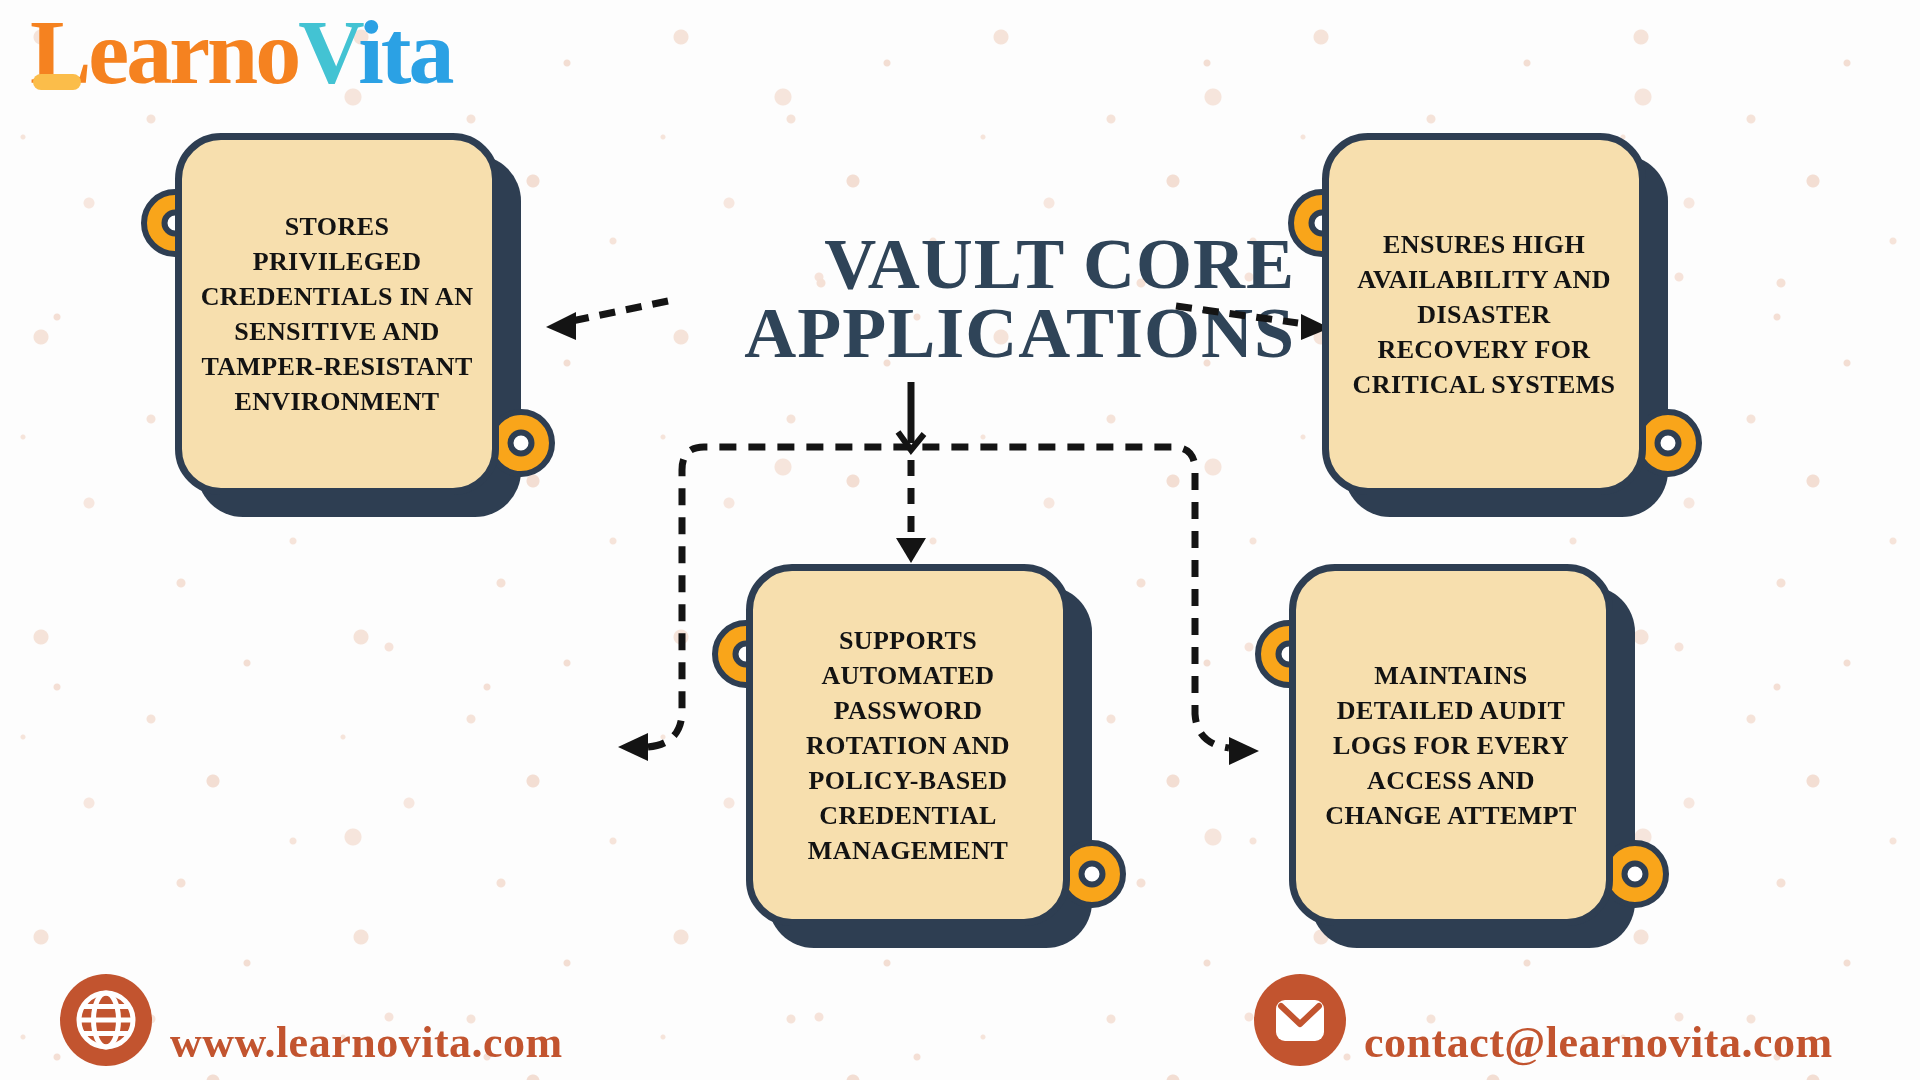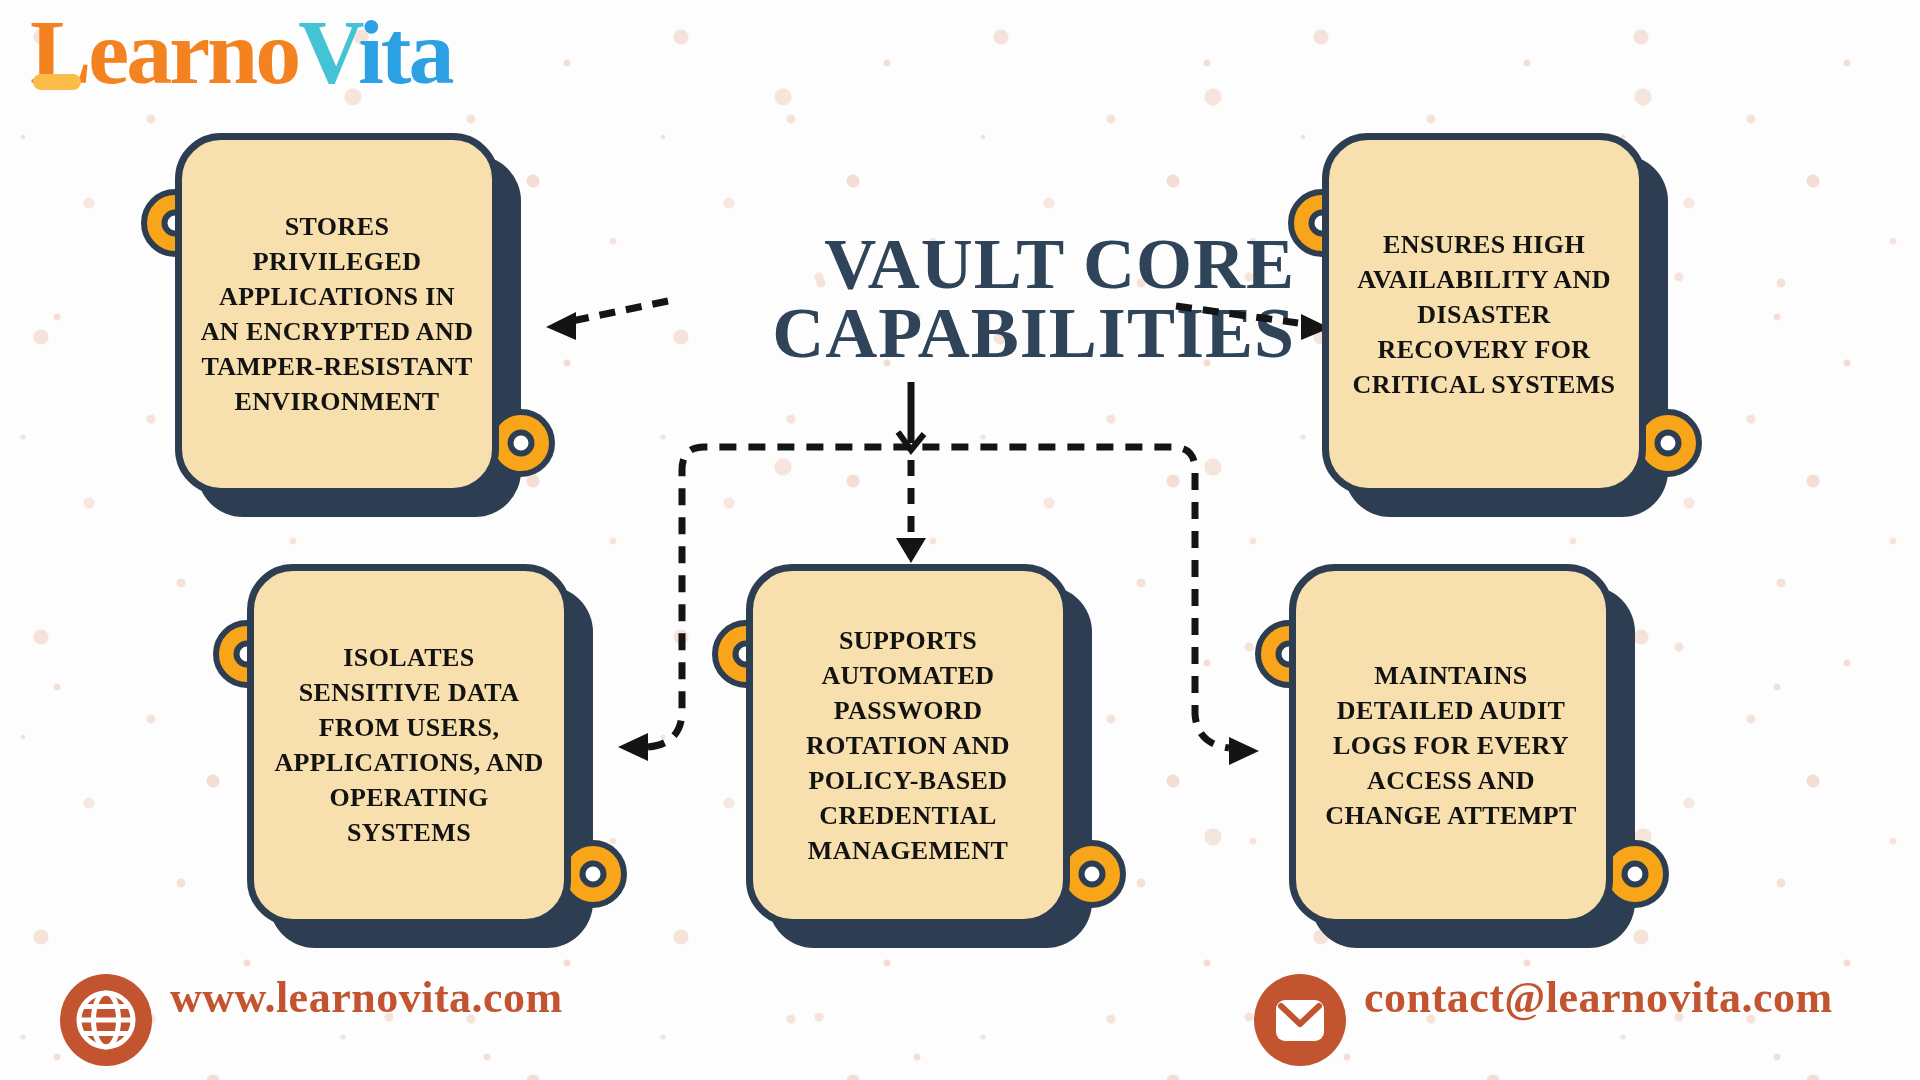--- a/index.html
+++ b/index.html
@@ -87,21 +87,21 @@
     background:var(--cream);border:7px solid var(--navy);border-radius:46px;
     display:flex;align-items:center;justify-content:center;
     padding:24px 18px;text-align:center;
   }
   .card-face p{
     margin:0;color:var(--ink);
     font-size:26px;line-height:35px;font-weight:700;letter-spacing:.4px;
   }
 
   
-  .contact{position:absolute;display:flex;align-items:flex-start;z-index:2;}
+  .contact{position:absolute;display:flex;align-items:flex-end;z-index:2;}
   .contact-left{left:58px;top:972px;}
   .contact-right{left:1252px;top:972px;}
   .contact .label{
     margin-left:16px;color:var(--rust);
     font-size:44px;font-weight:700;letter-spacing:.5px;white-space:nowrap;
   }
 </style>
 </head>
 <body>
 
@@ -130,49 +130,41 @@
     </g>
   </svg>
 
   <div class="logo">
     <span class="lg-orange">Learno</span><span class="lg-teal">V</span><span class="lg-blue">ita</span>
     <i class="l-foot"></i>
   </div>
 
   <h1 class="title">
     <div class="t-line">VAULT CORE</div>
-    <div class="t-line">CAPABILITIES</div>
+    <div class="t-line">APPLICATIONS</div>
   </h1>
 
   <div class="card" style="left:175px;top:133px">
     <div class="card-shadow"></div>
     <span class="ring ring-left"></span>
     <span class="ring ring-br"></span>
     <div class="card-face">
-      <p>STORES PRIVILEGED APPLICATIONS IN AN ENCRYPTED AND TAMPER-RESISTANT ENVIRONMENT</p>
+      <p>STORES PRIVILEGED CREDENTIALS IN AN SENSITIVE AND TAMPER-RESISTANT ENVIRONMENT</p>
     </div>
   </div>
 
   <div class="card" style="left:1322px;top:133px">
     <div class="card-shadow"></div>
     <span class="ring ring-left"></span>
     <span class="ring ring-br"></span>
     <div class="card-face">
       <p>ENSURES HIGH AVAILABILITY AND DISASTER RECOVERY FOR CRITICAL SYSTEMS</p>
     </div>
   </div>
 
-  <div class="card" style="left:247px;top:564px">
-    <div class="card-shadow"></div>
-    <span class="ring ring-left"></span>
-    <span class="ring ring-br"></span>
-    <div class="card-face">
-      <p>ISOLATES SENSITIVE DATA FROM USERS, APPLICATIONS, AND OPERATING SYSTEMS</p>
-    </div>
-  </div>
 
   <div class="card" style="left:746px;top:564px">
     <div class="card-shadow"></div>
     <span class="ring ring-left"></span>
     <span class="ring ring-br"></span>
     <div class="card-face">
       <p>SUPPORTS AUTOMATED PASSWORD ROTATION AND POLICY-BASED CREDENTIAL MANAGEMENT</p>
     </div>
   </div>
 

